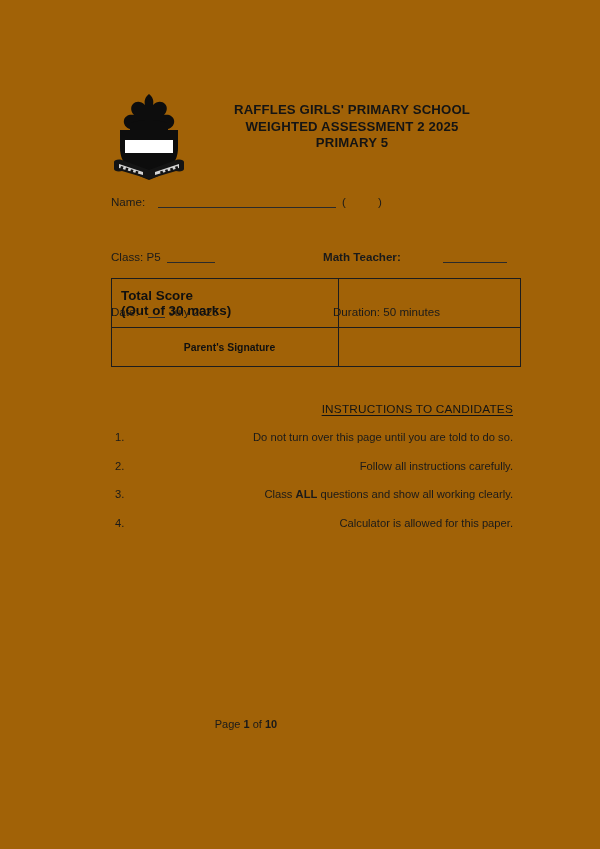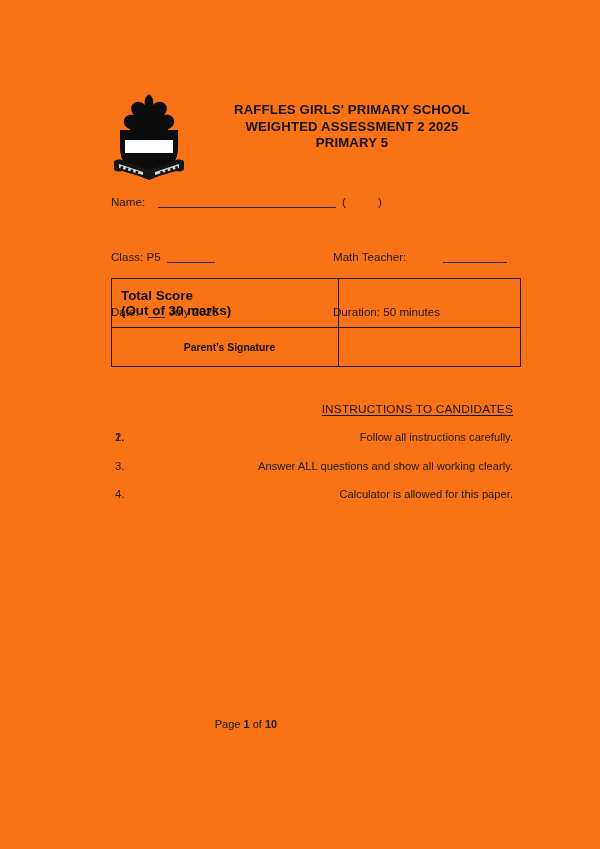--- a/index.html
+++ b/index.html
@@ -14,21 +14,21 @@
     position: relative;
     font-family: "Liberation Sans", sans-serif;
     color: #111111;
     -webkit-font-smoothing: antialiased;
     overflow: hidden;
   }
 
   .page {
     position: absolute;
     inset: 0;
-    background: #f97316;
+    background: #a16207;
   }
 
   
   .header {
     position: absolute;
     left: 110px;
     top: 88px;
     width: 400px;
     display: flex;
     flex-direction: row;
@@ -79,21 +79,21 @@
   }
 
   
   .f-name        { left: 0px;   top: 1px; }
   .r-name        { left: 47px;  top: 14px; width: 178px; }
   .f-paren-open  { left: 231px; top: 1px; }
   .f-paren-close { left: 267px; top: 1px; }
 
   .f-class       { left: 0px;   top: 28.5px; }
   .r-class       { left: 56px;  top: 41.5px; width: 48px; }
-  .f-teacher     { left: 222px; top: 28.5px; }
+  .f-teacher     { left: 212px; top: 28.5px; font-weight: bold; }
   .r-teacher     { left: 332px; top: 41.5px; width: 64px; }
 
   .f-date-lab    { left: 0px;   top: 56px; }
   .r-date        { left: 37px;  top: 68.5px; width: 17px; }
   .f-date-val    { left: 58px;  top: 56px; }
   .f-duration    { left: 222px; top: 56px; }
 
   
   .score-table {
     position: absolute;
@@ -150,21 +150,21 @@
     color: #1a1a1a;
     margin-bottom: 13.5px;
     padding-left: 21px;
     white-space: nowrap;
   }
   .instr-num {
     position: absolute;
     left: 2px;
     top: 0;
   }
-  .instr-item b { font-weight: normal; }
+  .instr-item b { font-weight: bold; }
 
   
   .footer {
     position: absolute;
     left: 0;
     top: 718px;
     width: 492px;
     text-align: center;
     font-size: 11px;
     color: #1a1a1a;
@@ -259,30 +259,31 @@
         <td class="col-blank cell-parent"></td>
       </tr>
     </tbody>
   </table>
 
   <div class="instructions">
     <div class="instr-heading">INSTRUCTIONS TO CANDIDATES</div>
 
     <div class="instr-item">
       <span class="instr-num">1.</span>
+      <span>Do not turn over this page until you are told to do so.</span>
     </div>
 
     <div class="instr-item">
       <span class="instr-num">2.</span>
       <span>Follow all instructions carefully.</span>
     </div>
 
     <div class="instr-item">
       <span class="instr-num">3.</span>
-      <span>Answer </span><b>ALL</b><span> questions and show all working clearly.</span>
+      <span>Class </span><b>ALL</b><span> questions and show all working clearly.</span>
     </div>
 
     <div class="instr-item">
       <span class="instr-num">4.</span>
       <span>Calculator is allowed for this paper.</span>
     </div>
   </div>
 
   <div class="footer">
     <span>Page </span><b>1</b><span> of </span><b>10</b>

